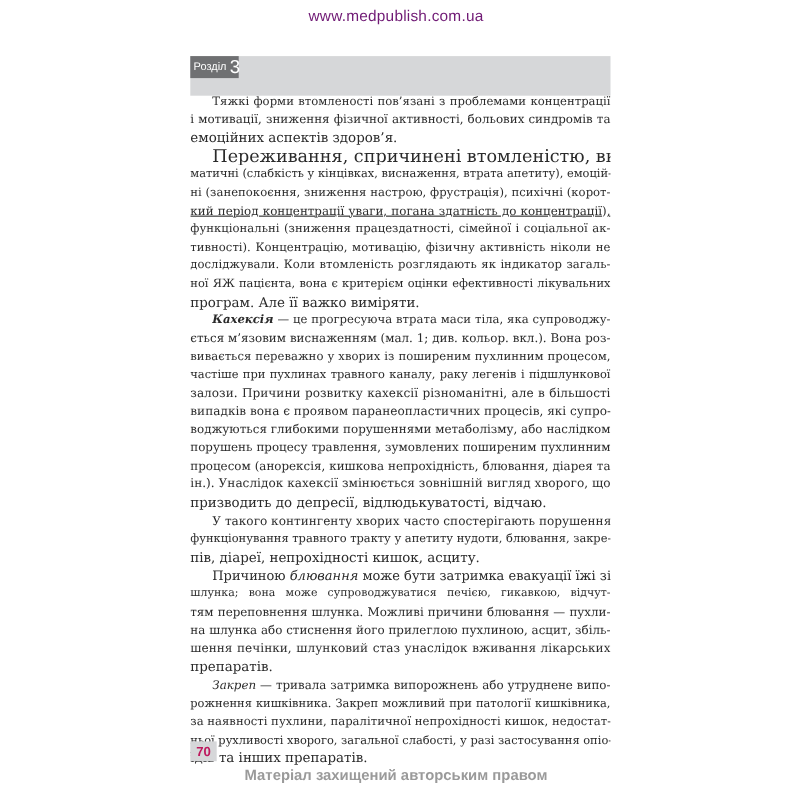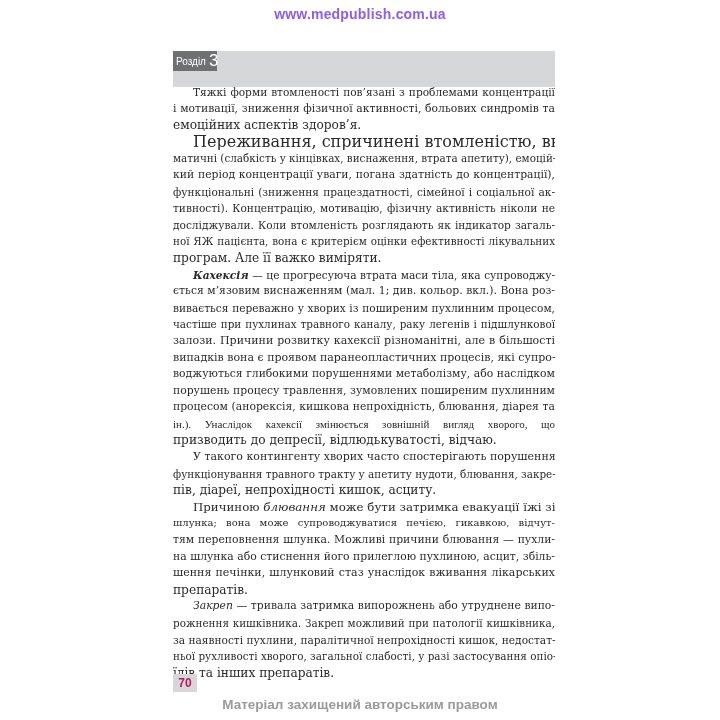--- a/index.html
+++ b/index.html
@@ -1,20 +1,20 @@
 <!DOCTYPE html>
 <html><head>
 <meta charset="utf-8">
 <style>
   html, body { margin: 0; padding: 0; background: #ffffff; }
   body { width: 720px; height: 720px; position: relative; overflow: hidden; font-family: "DejaVu Serif", "Liberation Serif", serif; }
   .watermark-top {
     position: absolute; left: 0; width: 720px; top: 6px; text-align: center;
-    font-family: "Liberation Sans", "DejaVu Sans", sans-serif; font-weight: bold;
-    font-size: 14px; color: #8b5cf6; letter-spacing: 0.2px;
+    font-family: "Liberation Sans", "DejaVu Sans", sans-serif; font-weight: normal;
+    font-size: 14px; color: #701a75; letter-spacing: 0.2px;
   }
   .chapter-bar {
     position: absolute; left: 173px; top: 51px; width: 382px; height: 36px;
     background: #d6d7d9;
   }
   .chapter-tab {
     position: absolute; left: 0; top: 0; height: 20px; width: 44px;
     background: #6f7072; color: #ffffff;
     font-family: "Liberation Sans", "DejaVu Sans", sans-serif;
     display: flex; align-items: center; padding-left: 3px; box-sizing: border-box;
@@ -59,37 +59,38 @@
 </div>
 
 <div class="body-text">
 
   <span class="line indent" style="font-size: 10.6px;">Тяжкі форми втомленості пов’язані з проблемами концентрації</span>
   <span class="line" style="font-size: 10.8px;">і мотивації, зниження фізичної активності, больових синдромів та</span>
   <span class="line last">емоційних аспектів здоров’я.</span>
 
   <span class="line indent" style="font-size: 16px;">Переживання, спричинені втомленістю, включають аспекти со-</span>
   <span class="line" style="font-size: 10.4px;">матичні (слабкість у кінцівках, виснаження, втрата апетиту), емоцій-</span>
-  <span class="line" style="font-size: 10.8px;">кий період концентрації уваги, погана здатність до концентрації),</span>
+  <span class="line" style="font-size: 10.6px;">ні (занепокоєння, зниження настрою, фрустрація), психічні (корот-</span>
+  <span class="line" style="font-size: 10.8px; text-decoration: underline;">кий період концентрації уваги, погана здатність до концентрації),</span>
   <span class="line" style="font-size: 10.6px;">функціональні (зниження працездатності, сімейної і соціальної ак-</span>
   <span class="line" style="font-size: 10.6px;">тивності). Концентрацію, мотивацію, фізичну активність ніколи не</span>
   <span class="line" style="font-size: 10.6px;">досліджували. Коли втомленість розглядають як індикатор загаль-</span>
   <span class="line" style="font-size: 10.4px;">ної ЯЖ пацієнта, вона є критерієм оцінки ефективності лікувальних</span>
   <span class="line last">програм. Але її важко виміряти.</span>
 
   <span class="line indent" style="font-size: 10.6px;"><span class="term-bi">Кахексія</span> <span>— це прогресуюча втрата маси тіла, яка супроводжу-</span></span>
   <span class="line" style="font-size: 10.8px;">ється м’язовим виснаженням (мал. 1; див. кольор. вкл.). Вона роз-</span>
   <span class="line" style="font-size: 10.6px;">вивається переважно у хворих із поширеним пухлинним процесом,</span>
   <span class="line" style="font-size: 10.4px;">частіше при пухлинах травного каналу, раку легенів і підшлункової</span>
   <span class="line" style="font-size: 11px;">залози. Причини розвитку кахексії різноманітні, але в більшості</span>
   <span class="line" style="font-size: 11px;">випадків вона є проявом паранеопластичних процесів, які супро-</span>
   <span class="line" style="font-size: 10.8px;">воджуються глибокими порушеннями метаболізму, або наслідком</span>
   <span class="line" style="font-size: 10.8px;">порушень процесу травлення, зумовлених поширеним пухлинним</span>
   <span class="line" style="font-size: 10.8px;">процесом (анорексія, кишкова непрохідність, блювання, діарея та</span>
-  <span class="line" style="font-size: 11px; font-family: Liberation Serif, serif;">ін.). Унаслідок кахексії змінюється зовнішній вигляд хворого, що</span>
+  <span class="line" style="font-size: 11px;">ін.). Унаслідок кахексії змінюється зовнішній вигляд хворого, що</span>
   <span class="line last">призводить до депресії, відлюдькуватості, відчаю.</span>
 
   <span class="line indent" style="font-size: 11px;">У такого контингенту хворих часто спостерігають порушення</span>
   <span class="line" style="font-size: 10.4px;">функціонування травного тракту у апетиту нудоти, блювання, закре-</span>
   <span class="line last">пів, діареї, непрохідності кишок, асциту.</span>
 
   <span class="line indent" style="font-size: 11.8px;"><span>Причиною</span> <span class="term-i">блювання</span> <span>може бути затримка евакуації їжі зі</span></span>
   <span class="line" style="font-size: 10px;">шлунка; вона може супроводжуватися печією, гикавкою, відчут-</span>
   <span class="line" style="font-size: 10.8px;">тям переповнення шлунка. Можливі причини блювання — пухли-</span>
   <span class="line" style="font-size: 10.8px;">на шлунка або стиснення його прилеглою пухлиною, асцит, збіль-</span>

